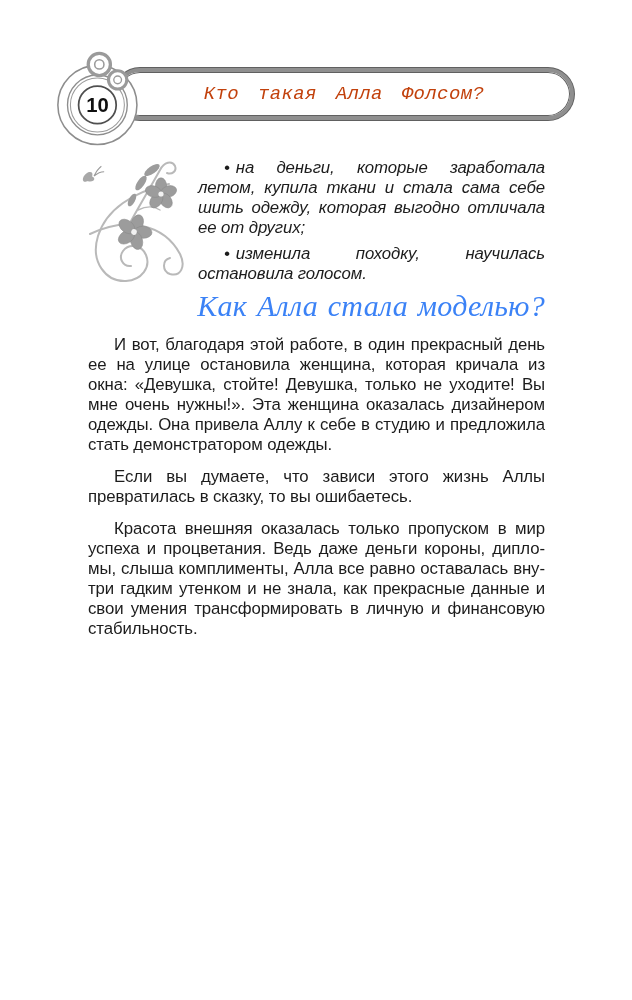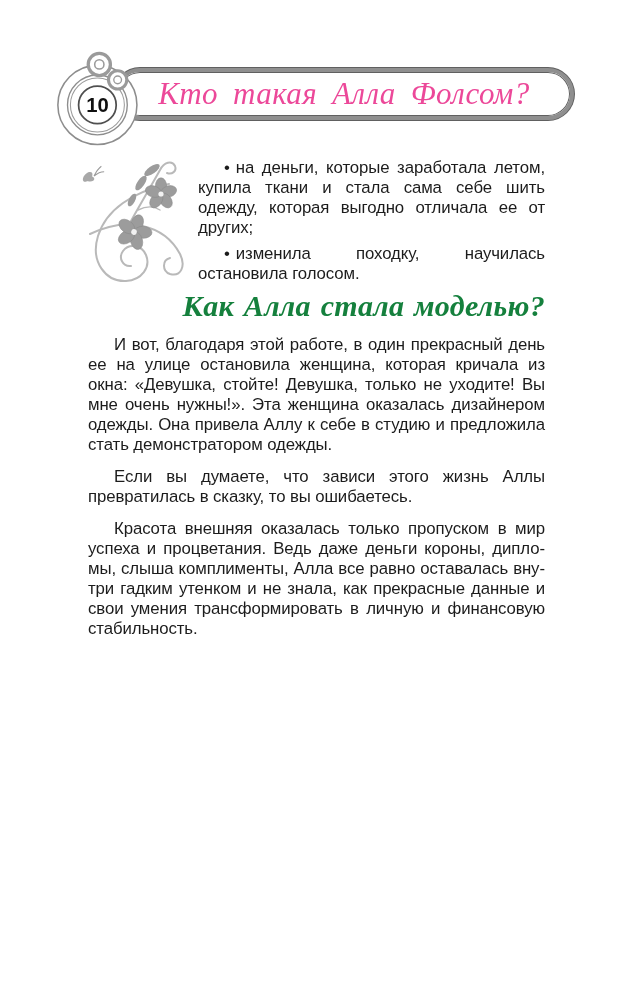--- a/index.html
+++ b/index.html
@@ -17,24 +17,24 @@
     left: 114px; top: 68px;
     width: 452px; height: 44px;
     border: 4px solid #8f8f8f;
     border-radius: 28px;
     box-shadow: 0 0 0 1px #606060, inset 0 0 0 1px #606060;
     display: flex; align-items: center; justify-content: center;
     background: #ffffff;
     z-index: 1;
   }
   .banner-title {
-    font-family: Liberation Serif, serif;
+    font-family: Liberation Mono, monospace;
     font-style: italic;
-    font-size: 31px;
-    color: #ec4899;
+    font-size: 19px;
+    color: #c2410c;
     word-spacing: 7px;
     letter-spacing: 0.4px;
     white-space: nowrap;
   }
   .badge {
     position: absolute;
     left: 54px; top: 49px;
     width: 108px; height: 108px;
     z-index: 2;
   }
@@ -45,43 +45,43 @@
   
   .content {
     position: absolute;
     left: 88px; top: 158px;
     width: 457px;
     font-size: 16.8px;
     line-height: 20px;
     color: #1c1c1c;
     letter-spacing: -0.1px;
   }
-  .intro { position: relative; min-height: 106px; margin-bottom: 2px; }
+  .intro { position: relative; min-height: 106px; margin-bottom: 2px; font-style: italic; }
   .ornament {
     position: absolute;
     left: -20px; top: -10px;
     width: 132px; height: 142px;
   }
   .bullets { margin-left: 110px; }
   p.bullet {
     margin: 0 0 6px 0;
     text-align: justify;
     text-indent: 26px;
     hyphens: manual;
   }
   .bullet .marker { margin-right: 6px; }
   .section-heading {
     margin: 2px 0 13px 0;
     text-align: right;
     font-family: "Liberation Serif", "DejaVu Serif", serif;
     font-style: italic;
-    font-weight: bold;
+    font-weight: normal;
     font-size: 30px;
     line-height: 32px;
-    color: #15803d;
+    color: #3b82f6;
     letter-spacing: 0.3px;
     word-spacing: 2px;
   }
   p.body-par {
     margin: 12px 0 3px 0;
     text-align: justify;
     text-indent: 26px;
     hyphens: manual;
   }
 </style>

